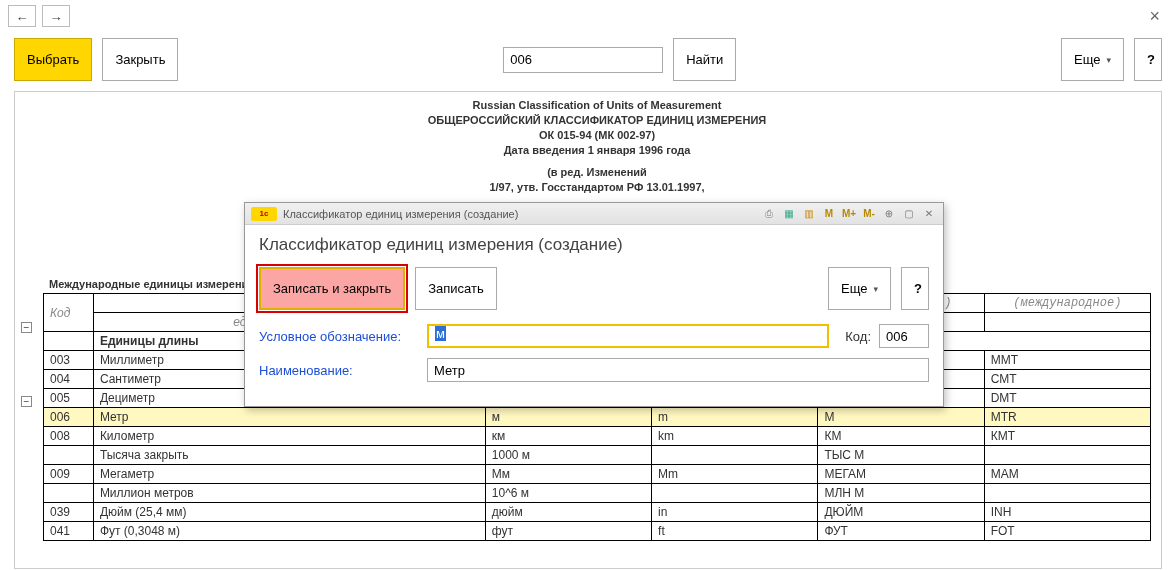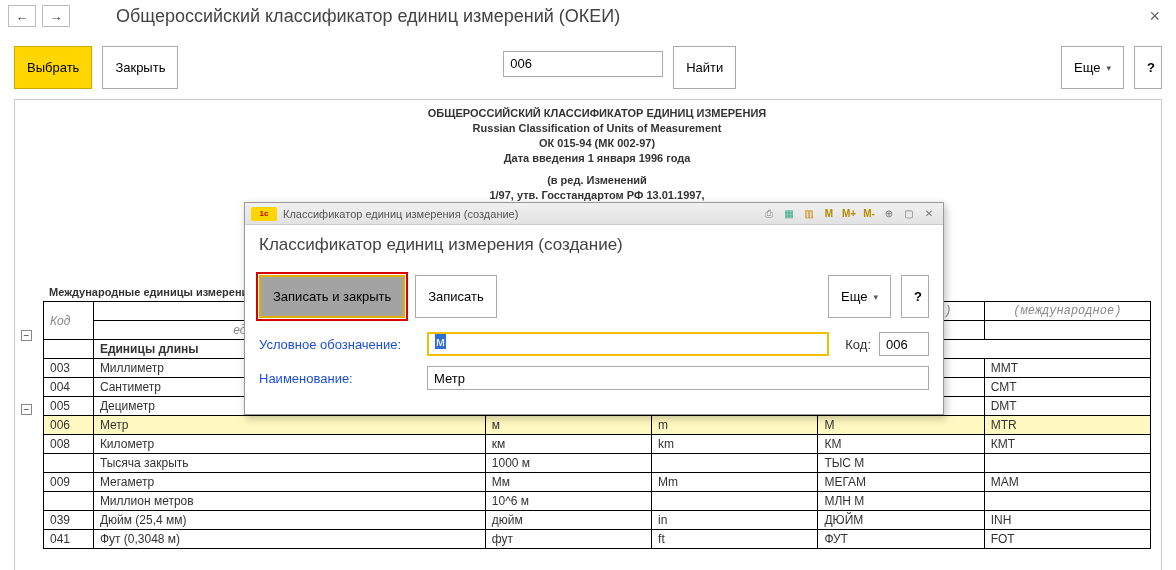--- a/index.html
+++ b/index.html
@@ -7,21 +7,21 @@
   .app { width: 1176px; height: 570px; position: relative; overflow: hidden; }
 
   
   .topbar { height: 32px; display: flex; align-items: center; padding: 4px 8px; gap: 6px; }
   .nav-btn { width: 28px; height: 22px; background: #fff; border: 1px solid #bbb; display: inline-flex; align-items: center; justify-content: center; cursor: pointer; font-size: 13px; }
   .page-title { font-size: 18px; color: #444; margin-left: 40px; }
   .close-x { margin-left: auto; font-size: 18px; color: #666; cursor: pointer; padding: 0 8px; }
 
   
   .cmdbar { display: flex; align-items: center; gap: 10px; padding: 6px 14px; }
-  .btn { height: 43px; padding: 0 12px; background: #fff; border: 1px solid #aaa; cursor: pointer; font-size: 13px; display: inline-flex; align-items: center; margin-top: 8px; }
+  .btn { height: 43px; padding: 0 12px; background: #fff; border: 1px solid #aaa; cursor: pointer; font-size: 13px; display: inline-flex; align-items: center; }
   .btn-primary { background: #ffd600; border: 1px solid #c9a800; font-weight: normal; }
   .spacer { flex: 1; }
   .searchbox { width: 160px; height: 26px; border: 1px solid #aaa; padding: 0 6px; font-size: 13px; }
   .dropdown-arrow { margin-left: 6px; font-size: 9px; color: #555; }
   .help-btn { width: 28px; text-align: center; font-weight: bold; }
 
   
   .doc-area { position: relative; margin: 4px 14px 0 14px; border: 1px solid #ccc; height: 478px; overflow: hidden; }
   .doc-inner { padding: 6px 10px 10px 28px; }
   .doc-header { text-align: center; font-size: 11px; line-height: 1.35; margin-bottom: 10px; }
@@ -44,42 +44,41 @@
 
   
   .dialog { position: absolute; left: 244px; top: 202px; width: 700px; background: #f4f4f4; border: 1px solid #999; box-shadow: 2px 3px 8px rgba(0,0,0,0.25); }
   .dlg-titlebar { height: 22px; background: linear-gradient(#f0f0f0,#e2e2e2); display: flex; align-items: center; padding: 0 6px; font-size: 11px; color: #555; gap: 6px; border-bottom: 1px solid #ccc; }
   .dlg-1c { width: 26px; height: 14px; background: #ffd600; border-radius: 2px; display: inline-flex; align-items: center; justify-content: center; font-size: 8px; color: #b00; font-weight: bold; }
   .dlg-titlebar .tools { margin-left: auto; display: flex; gap: 4px; align-items: center; }
   .tool-ic { width: 16px; height: 16px; display: inline-flex; align-items: center; justify-content: center; font-size: 10px; color: #777; cursor: pointer; border: 1px solid transparent; }
   .dlg-body { padding: 10px 14px 14px 14px; background: #fff; }
   .dlg-heading { font-size: 17px; color: #444; margin-bottom: 12px; }
   .dlg-cmdrow { display: flex; align-items: center; gap: 10px; margin-bottom: 14px; }
-  .btn-highlight { background: #a3a3a3; border: 2px solid #e0b000; outline: 2px solid #d80000; outline-offset: 1px; }
+  .btn-highlight { background: #fca5a5; border: 2px solid #e0b000; outline: 2px solid #d80000; outline-offset: 1px; }
   .dlg-cmdrow .spacer { flex: 1; }
 
   .form-row { display: flex; align-items: center; gap: 8px; margin-bottom: 10px; }
   .form-label { width: 160px; font-size: 13px; color: #1d4ed8; }
   .form-input { flex: 1; height: 24px; border: 1px solid #aaa; padding: 0 6px; font-size: 13px; }
   .form-input.focus { border: 2px solid #f0c000; background: #fff; }
   .sel-text { background: #2e6fd6; color: #fff; padding: 0 1px; }
   .code-label { font-size: 13px; margin-left: 8px; }
   .code-input { width: 50px; height: 24px; border: 1px solid #aaa; padding: 0 6px; font-size: 13px; text-align: left; }
 
   .mask-partial td, .mask-partial th { color: #888; }
 </style>
 </head>
 <body>
 
 <div class="app">
 
   <div class="topbar">
     <div class="nav-btn">←</div>
     <div class="nav-btn">→</div>
-    <div class="page-title">Общероссийский классификатор единиц измерений (ОКЕИ)</div>
     <div class="close-x">×</div>
   </div>
 
   <div class="cmdbar">
     <button class="btn btn-primary">Выбрать</button>
     <button class="btn">Закрыть</button>
     <div class="spacer"></div>
     <input class="searchbox" value="006" style="">
     <button class="btn">Найти</button>
     <div class="spacer"></div>
@@ -89,22 +88,22 @@
     </button>
     <button class="btn help-btn">?</button>
   </div>
 
   <div class="doc-area">
     <div class="tree-toggle" style="top:230px">−</div>
     <div class="tree-toggle" style="top:304px">−</div>
 
     <div class="doc-inner">
       <div class="doc-header">
+        <div class="bold">Russian Classification of Units of Measurement</div>
         <div class="bold">ОБЩЕРОССИЙСКИЙ КЛАССИФИКАТОР ЕДИНИЦ ИЗМЕРЕНИЯ</div>
-        <div class="bold">Russian Classification of Units of Measurement</div>
         <div class="bold">ОК 015-94 (МК 002-97)</div>
         <div class="bold">Дата введения 1 января 1996 года</div>
         <div style="height:8px"></div>
         <div class="bold">(в ред. Изменений</div>
         <div class="bold">1/97, утв. Госстандартом РФ 13.01.1997,</div>
       </div>
 
       <div class="tbl-wrap">
         <div class="section-title">Международные единицы измерения</div>
         <table>

